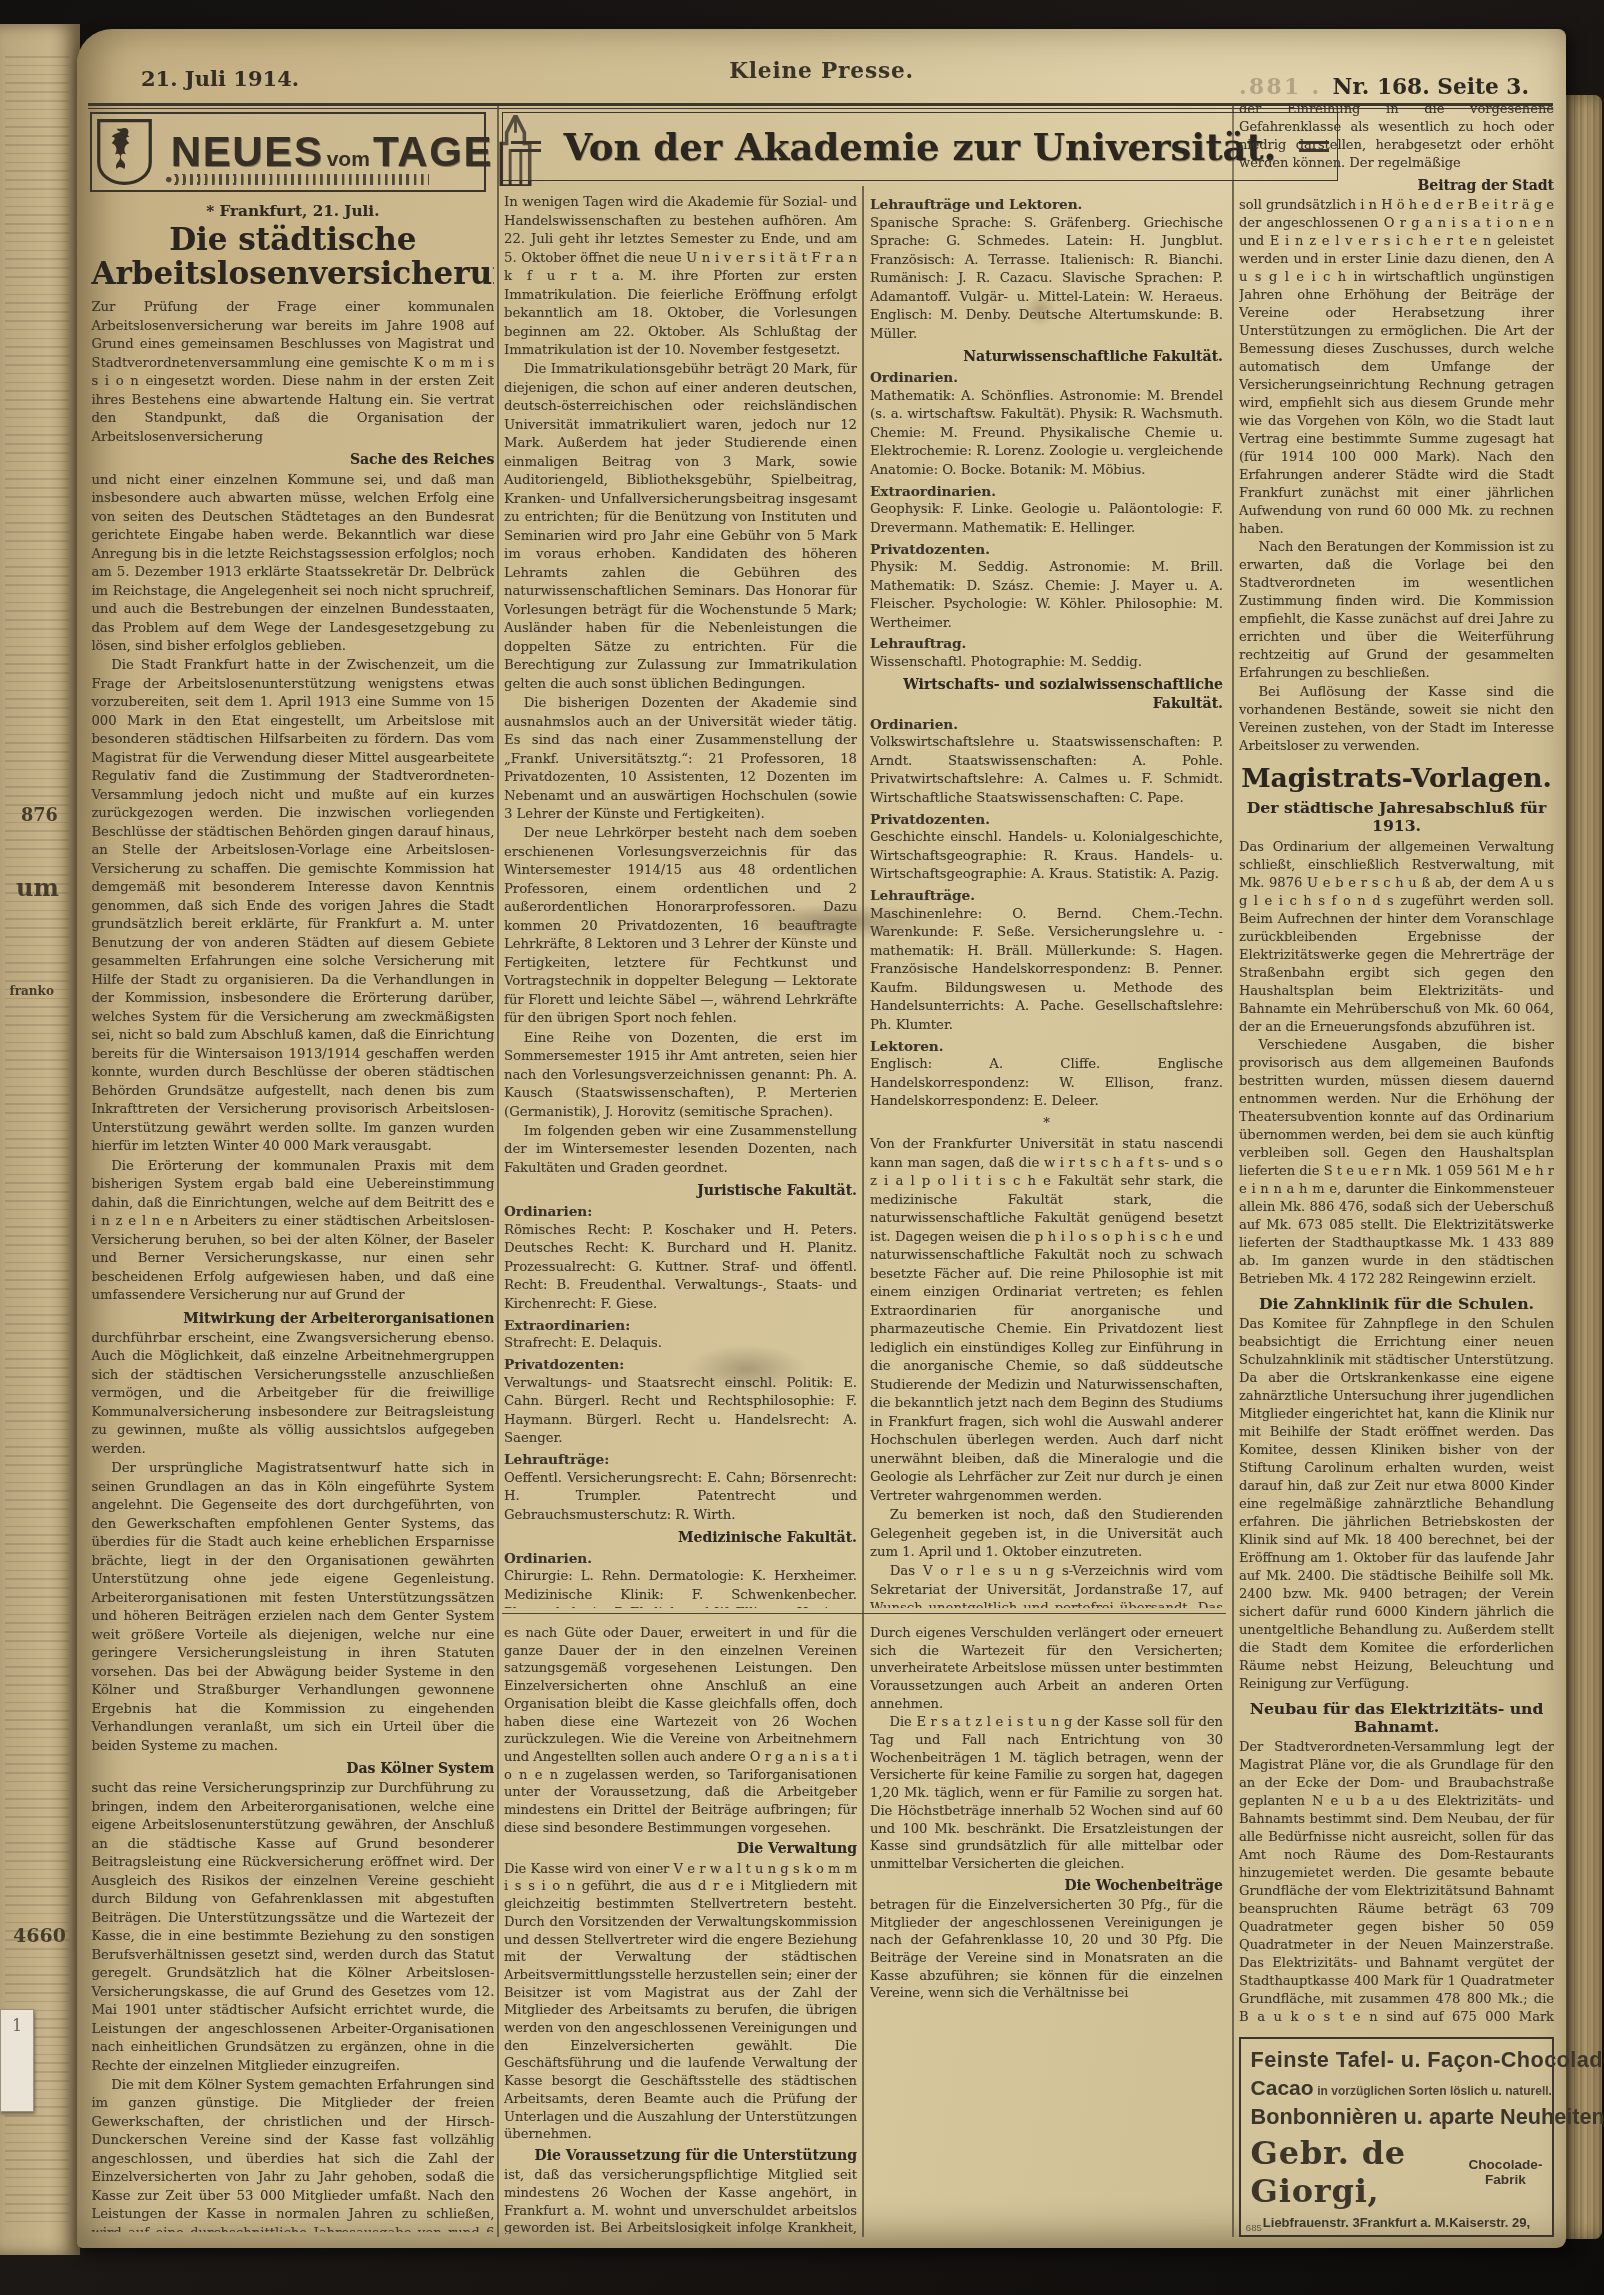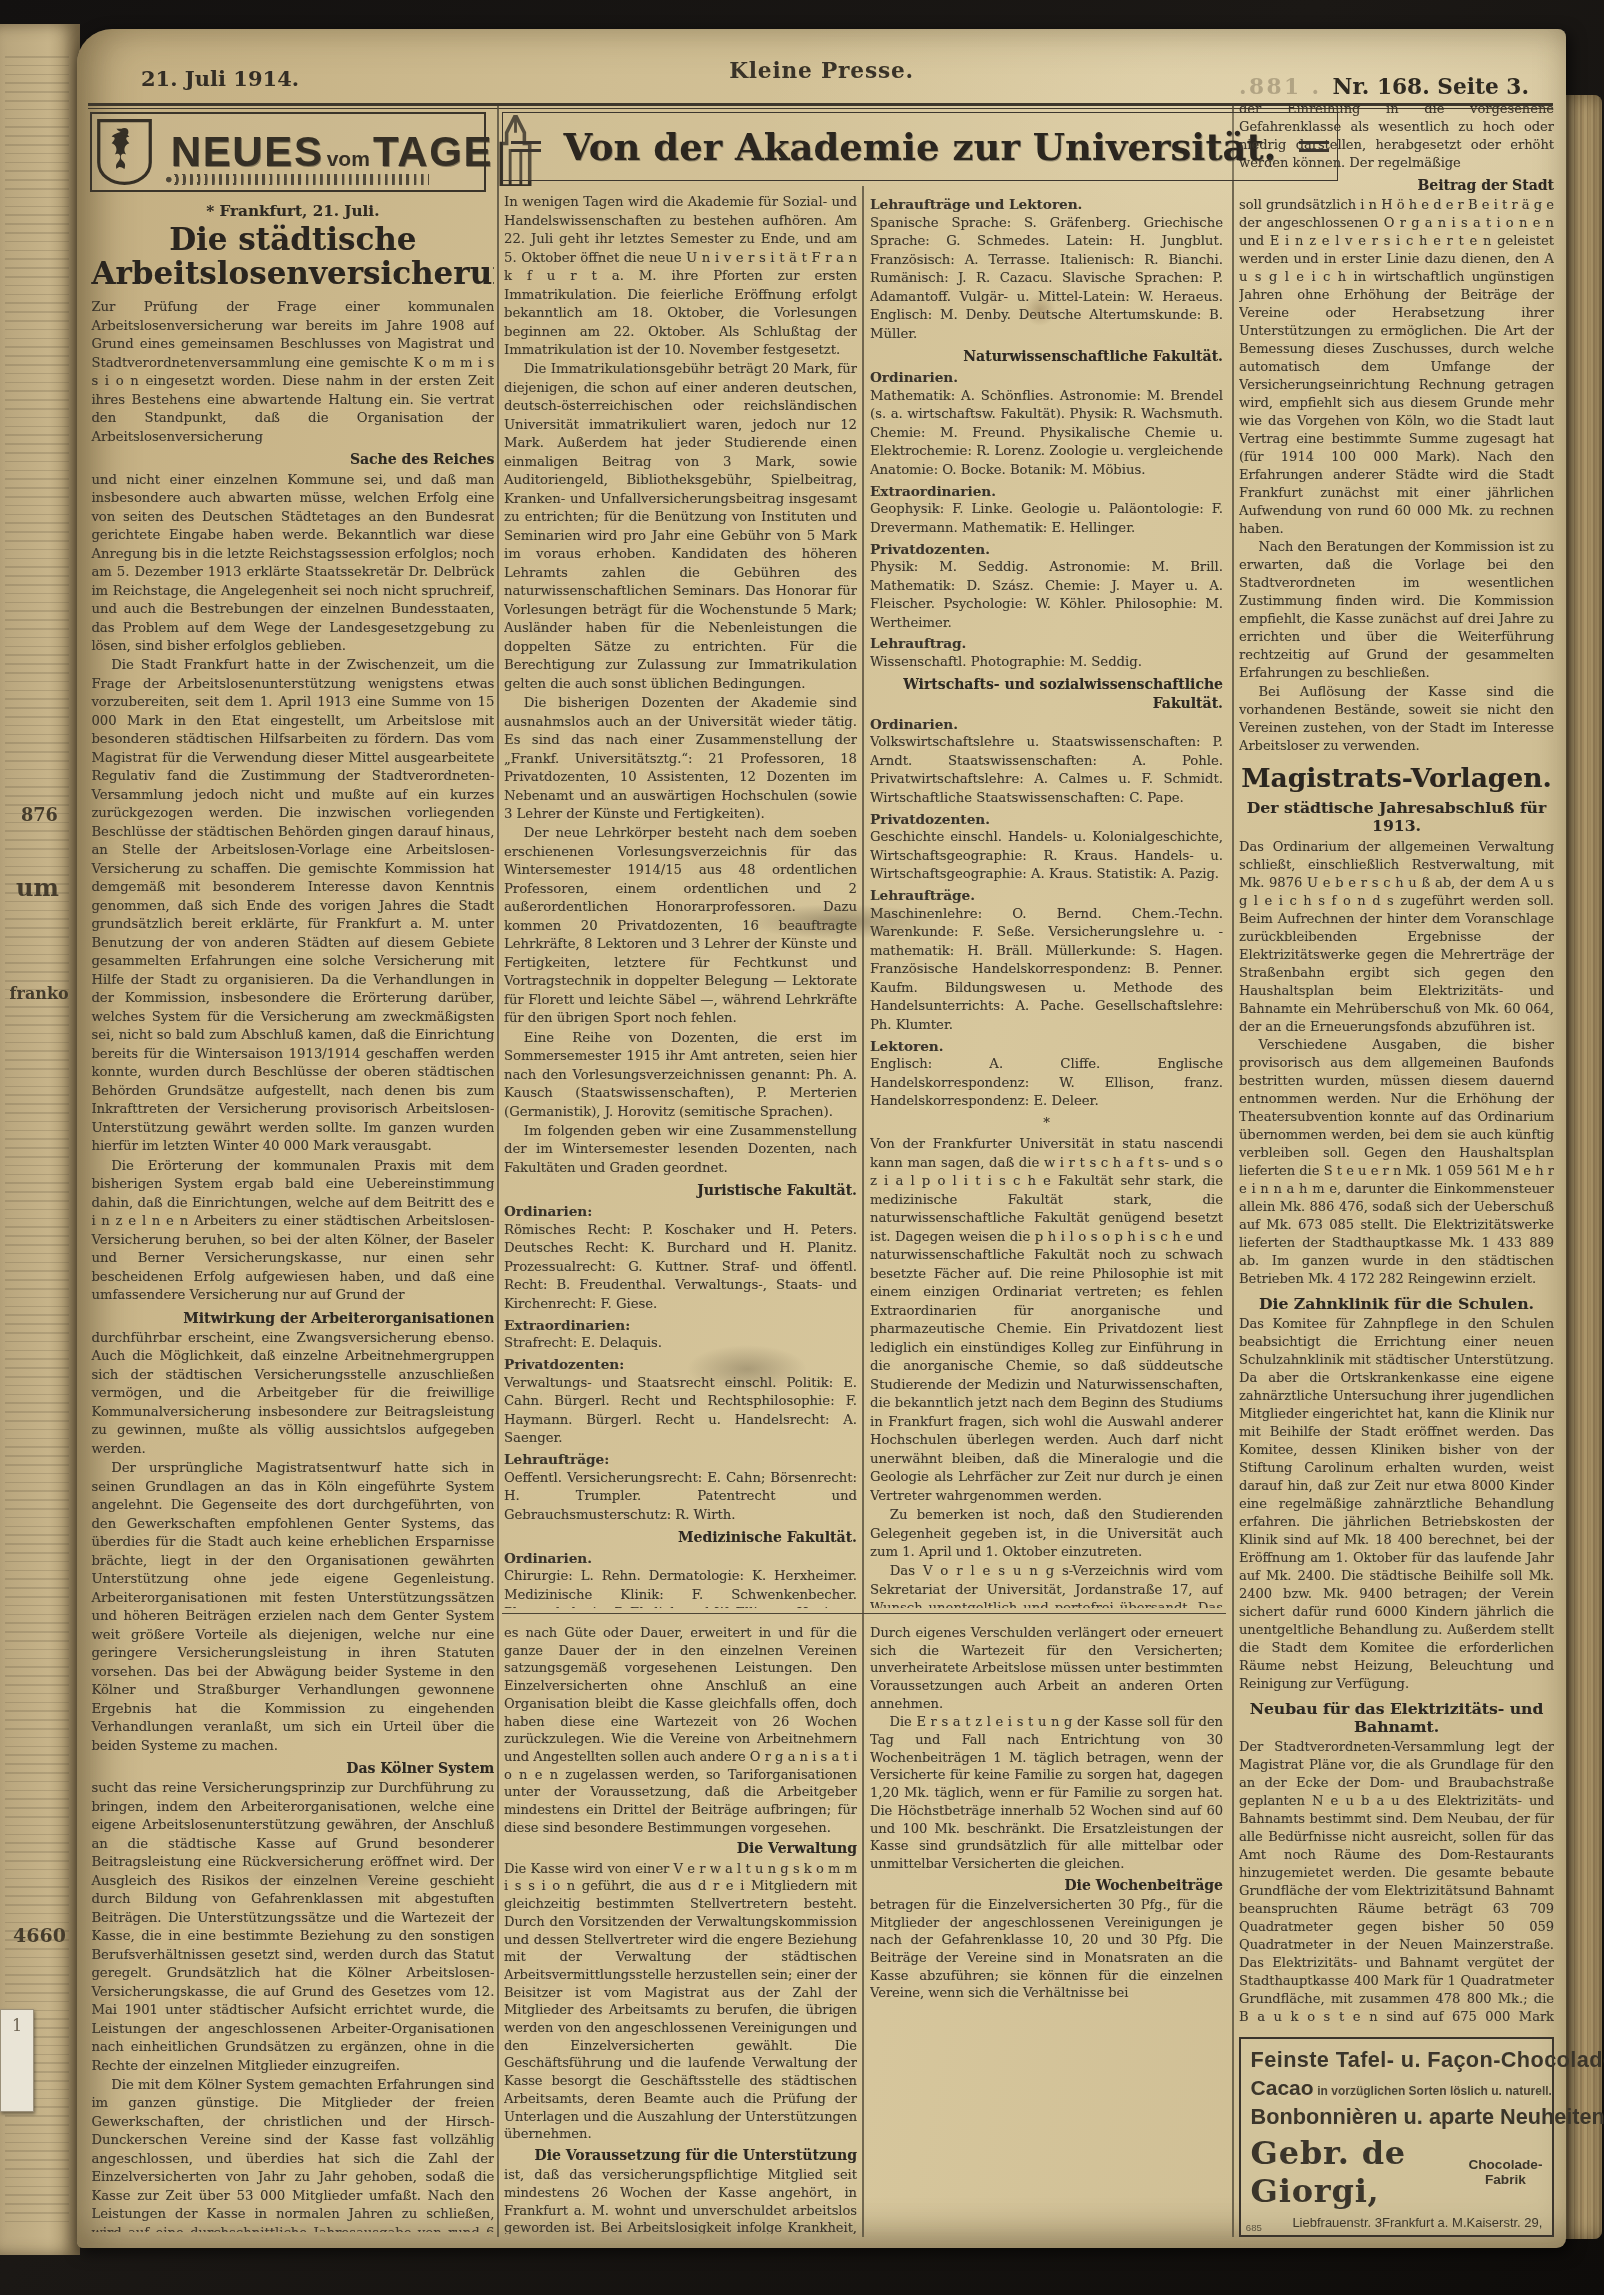--- a/index.html
+++ b/index.html
@@ -70,33 +70,33 @@
   .ad{border:2.4px double #3a342c;padding:8px 9.6px 4.8px;margin-top:8px;background:rgba(216,202,166,.35);
     font-family:"Liberation Sans",sans-serif;color:#3b352a;position:relative;flex:none;}
   .ad .l1{font-weight:bold;font-size:21.7px;letter-spacing:0.4px;white-space:nowrap;}
   .ad .l2{margin-top:3.2px;white-space:nowrap;}
   .ad .l2 b{font-size:21px;}
   .ad .l2 span{font-size:12px;font-weight:bold;color:#4a4336;}
   .ad .l3{font-weight:bold;font-size:21.7px;margin-top:3.2px;white-space:nowrap;}
   .ad .brandrow{display:flex;align-items:center;margin-top:4.8px;}
   .ad .brand{font-family:"DejaVu Serif",serif;font-weight:bold;font-size:32px;letter-spacing:0.8px;}
   .ad .fab{font-size:13.6px;font-weight:bold;text-align:center;margin-left:11.2px;line-height:1.15;}
-  .ad .addr{display:flex;justify-content:flex-end;font-weight:normal;font-size:13px;margin-top:4.8px;}
+  .ad .addr{display:flex;justify-content:center;font-weight:bold;font-size:13px;margin-top:4.8px;}
   .ad .num{position:absolute;left:4.8px;bottom:1.6px;font-size:9.6px;color:#5c543f;}
   svg{display:block;}
 </style>
 </head>
 <body>
 
 <div class="leftpage">
   <div class="lefttex"></div>
 </div>
 <div class="frag" style="left:21px;top:804px;font-size:17.7px;">876</div>
 <div class="frag" style="left:16px;top:873px;font-size:24px;">um</div>
-<div class="frag" style="left:9.6px;top:984px;font-size:16px;">franko</div>
+<div class="frag" style="left:9.6px;top:984px;font-size:12px;">franko</div>
 <div class="frag" style="left:13px;top:1924px;font-size:19px;">4660</div>
 <div class="sticker"><span>1</span></div>
 <div class="foredge"></div>
 
 <div class="page">
 
   <div class="hdr-date">21. Juli 1914.</div>
   <div class="hdr-paper">Kleine Presse.</div>
   <div class="hdr-issue">
     <span class="hdr-ghost">.881 .</span><span>Nr. 168. Seite 3.</span>

